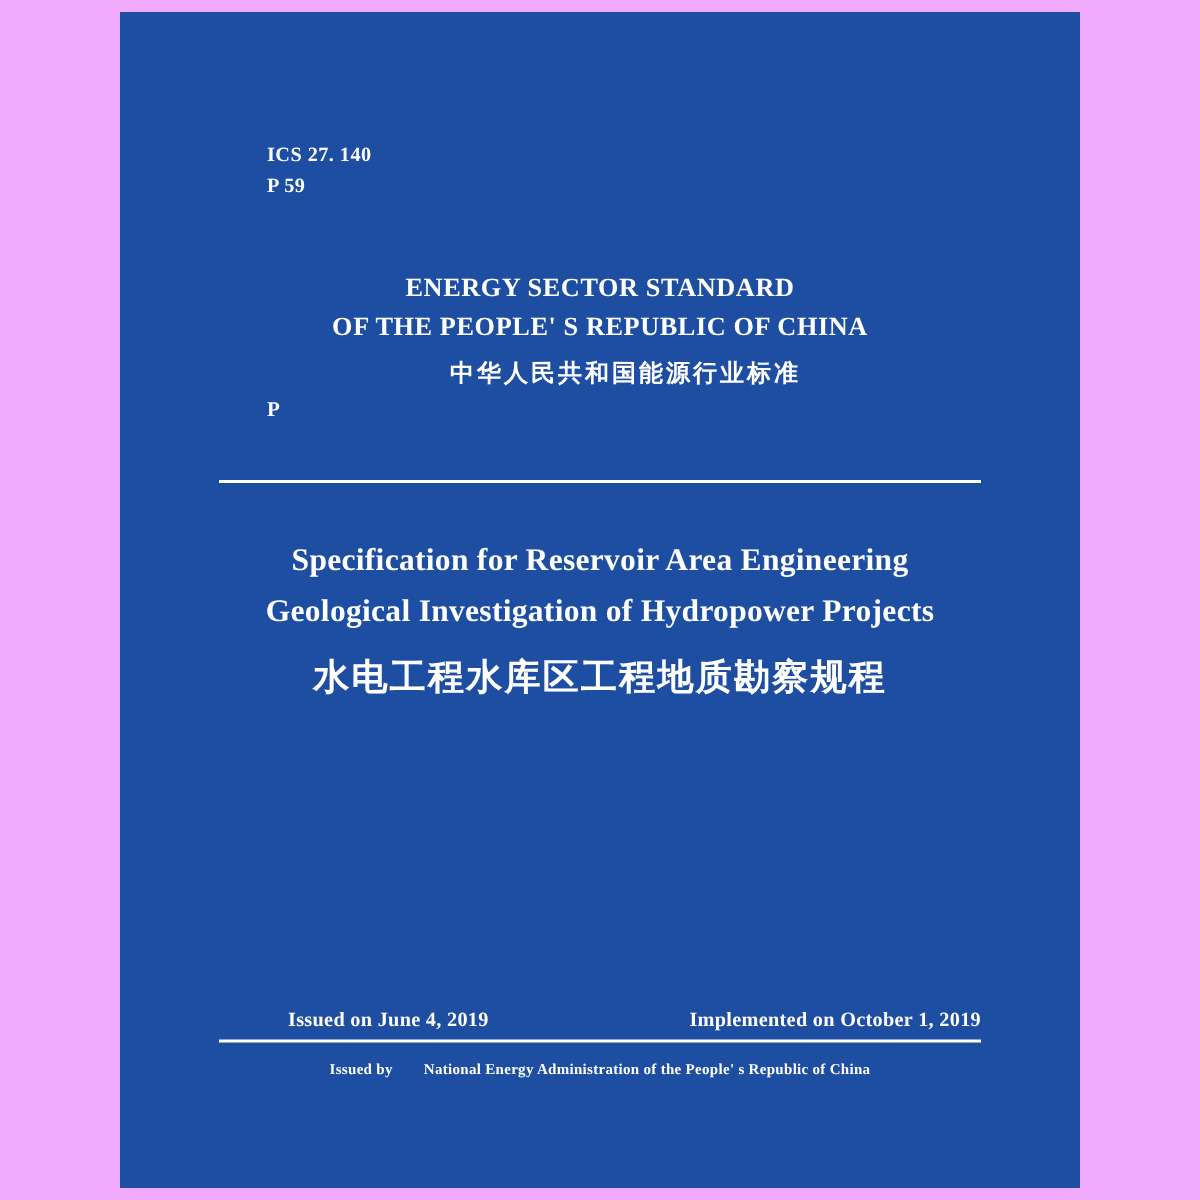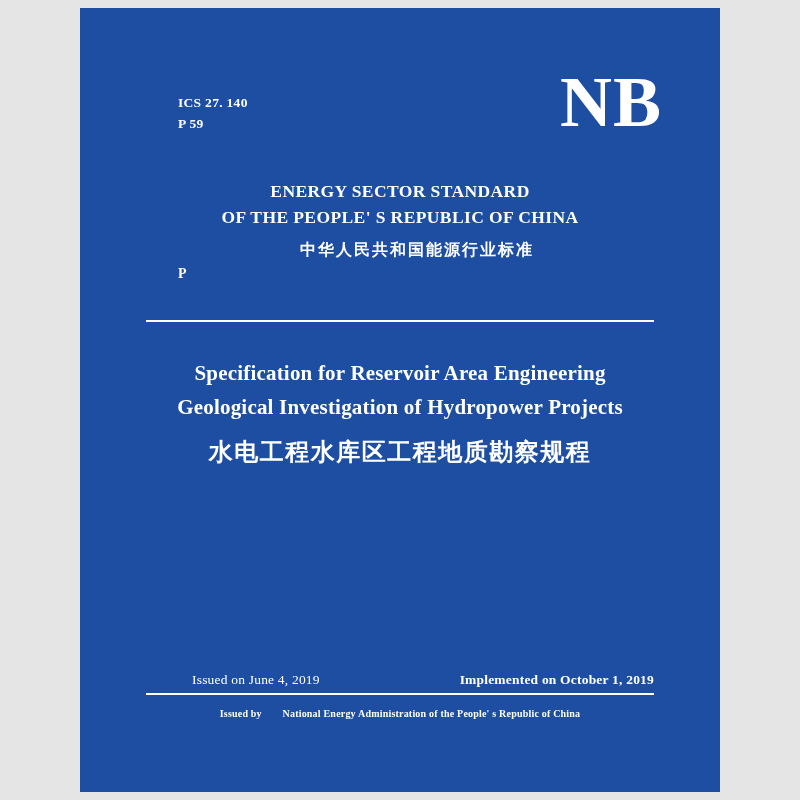--- a/index.html
+++ b/index.html
@@ -10,21 +10,21 @@
   body {
     width: 800px;
     height: 800px;
     font-family: "Liberation Serif", serif;
     overflow: hidden;
   }
   .page {
     position: relative;
     width: 800px;
     height: 800px;
-    background: #e5e5e5;
+    background: #f0abfc;
   }
   .cover {
     position: absolute;
     left: 80px;
     top: 8px;
     width: 640px;
     height: 784px;
     background: #1d4ea2;
     color: #ffffff;
     box-sizing: border-box;
@@ -152,21 +152,21 @@
     position: absolute;
     left: 0;
     top: 664px;
     width: 100%;
     height: 22px;
   }
   .dates-row .issued-on {
     position: absolute;
     left: 112px;
     font-size: 13.5px;
-    font-weight: normal;
+    font-weight: bold;
     letter-spacing: 0.2px;
   }
   .dates-row .implemented-on {
     position: absolute;
     right: 66px;
     font-size: 13.5px;
     font-weight: bold;
     letter-spacing: 0.2px;
   }
 
@@ -189,21 +189,20 @@
 <body>
 
 <div class="page">
   <div class="cover">
 
     <div class="top-row">
       <div class="ics-block">
         <div>ICS 27. 140</div>
         <div>P 59</div>
       </div>
-      <div class="nb-logo">NB</div>
     </div>
 
     <div class="std-head">
       <div class="l1">ENERGY SECTOR STANDARD</div>
       <div class="l2">OF THE PEOPLE' S REPUBLIC OF CHINA</div>
       <div class="cn">中华人民共和国能源行业标准</div>
     </div>
 
     <div class="code-row">
       <div class="code-left">P</div>

